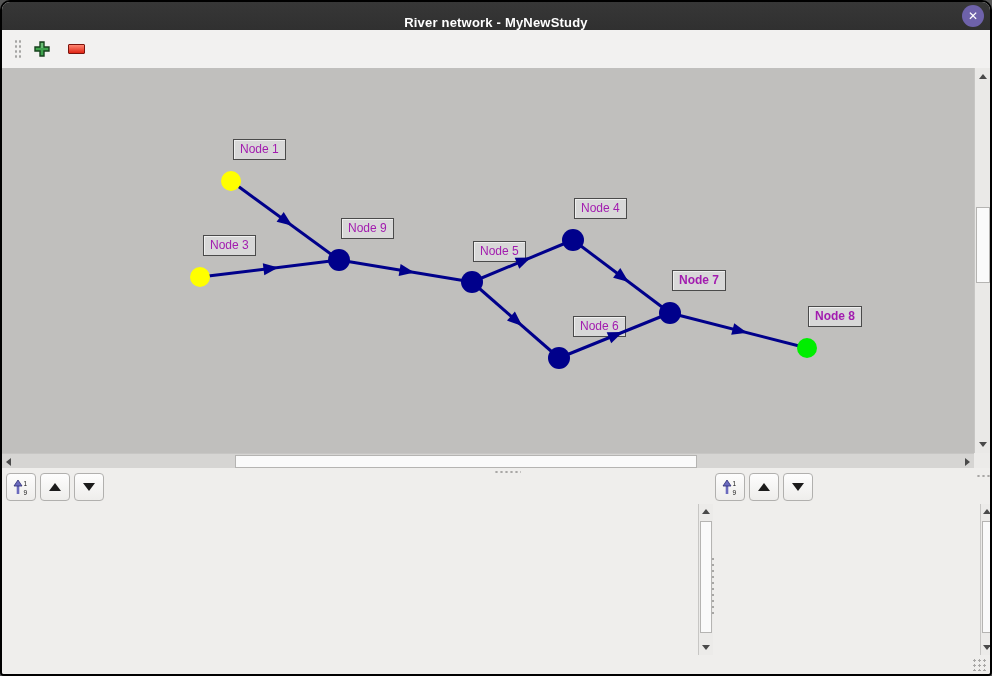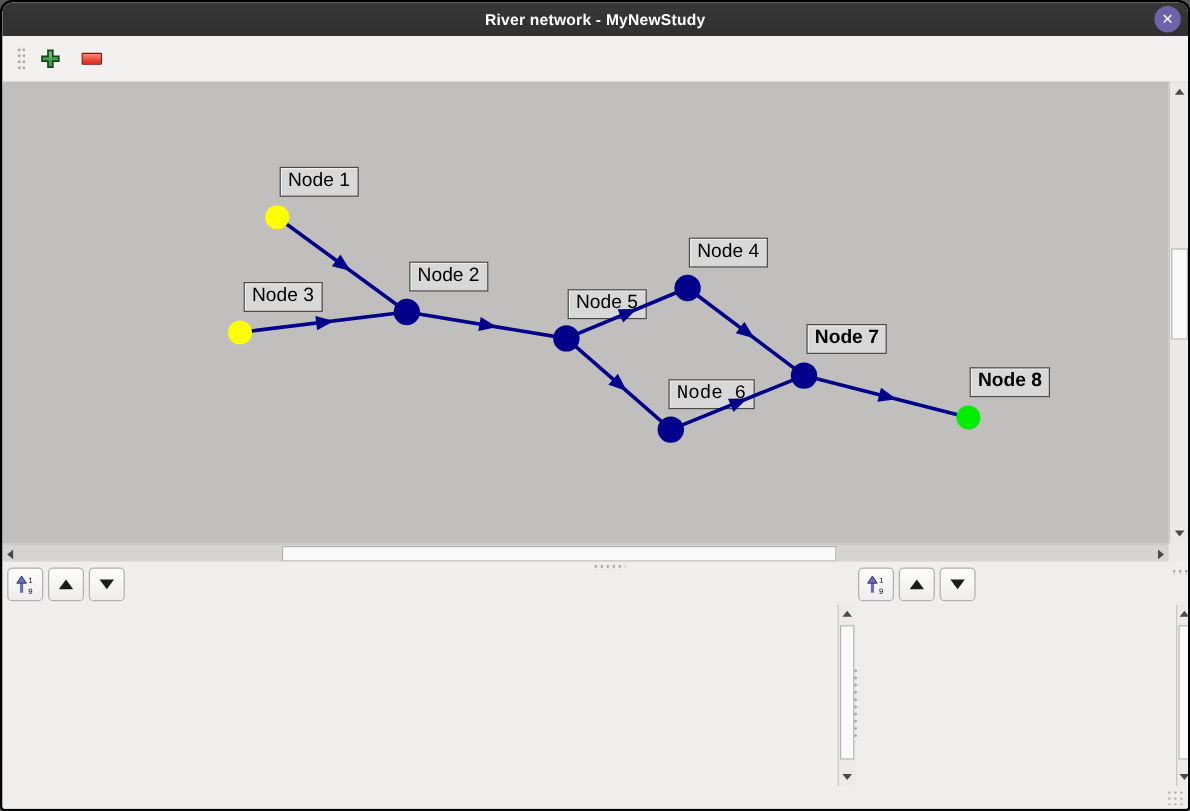--- a/index.html
+++ b/index.html
@@ -5,21 +5,21 @@
   html,body{margin:0;padding:0;background:#555;font-family:"Liberation Sans",sans-serif;}
   .window{
     position:relative;width:988px;height:672px;margin:0 auto;
     border:2px solid #000;border-radius:10px 10px 4px 4px;
     background:#efeeec;overflow:hidden;
   }
   
   .titlebar{
     position:absolute;left:0;top:0;width:100%;height:28px;
     background:linear-gradient(#3d3d3d,#323232);
-    display:flex;align-items:center;justify-content:center;
+    display:flex;align-items:flex-end;justify-content:center;
   }
   .titlebar .title{color:#fff;font-size:13px;font-weight:bold;letter-spacing:.2px;}
   .close-btn{
     position:absolute;right:6px;top:3px;width:22px;height:22px;border-radius:50%;
     background:#6e62aa;color:#fff;display:flex;align-items:center;justify-content:center;
     font-size:12px;line-height:1;cursor:default;
   }
   
   .toolbar{
     position:absolute;left:0;top:28px;width:100%;height:38px;
@@ -38,21 +38,21 @@
   }
   
   .canvas{
     position:absolute;left:0;top:66px;width:972px;height:385px;
     background:#c0bfbd;overflow:hidden;
   }
   .canvas svg{position:absolute;left:0;top:0;}
   .node-label{
     position:absolute;background:#d8d8d8;border:1px solid #4a4a4a;
     box-shadow:inset 1px 1px 0 #efefef;
-    font-size:16px;color:#000000;padding:2px 6px 3px 6px;white-space:nowrap;
+    font-size:12px;color:#a21caf;padding:2px 6px 3px 6px;white-space:nowrap;
   }
   
   .vscroll{position:absolute;background:#eae9e7;border-left:1px solid #c7c6c4;}
   .hscroll{position:absolute;background:#d6d5d3;border-top:1px solid #c7c6c4;}
   .scroll-thumb{position:absolute;background:#fafafa;border:1px solid #b5b4b2;box-sizing:border-box;}
   .sb-arrow{position:absolute;width:0;height:0;}
   .arr-up{border-left:4px solid transparent;border-right:4px solid transparent;border-bottom:5px solid #4a4a4a;}
   .arr-down{border-left:4px solid transparent;border-right:4px solid transparent;border-top:5px solid #4a4a4a;}
   .arr-left{border-top:4px solid transparent;border-bottom:4px solid transparent;border-right:5px solid #4a4a4a;}
   .arr-right{border-top:4px solid transparent;border-bottom:4px solid transparent;border-left:5px solid #4a4a4a;}
@@ -101,24 +101,24 @@
       </svg>
     </span>
     <span class="tb-btn">
       <span class="minus-glyph"></span>
     </span>
   </div>
 
   <div class="canvas" style="background: rgb(192, 191, 189);">
       <div class="node-label" style="left: 231px; top: 71px; background: rgb(216, 216, 216);">Node 1</div>
       <div class="node-label" style="left: 201px; top: 167px; background: rgb(216, 216, 216);">Node 3</div>
-      <div class="node-label" style="left: 339px; top: 150px; background: rgb(216, 216, 216);">Node 2</div>
+      <div class="node-label" style="left: 339px; top: 150px; background: rgb(216, 216, 216);">Node 9</div>
       <div class="node-label" style="left: 471px; top: 173px; background: rgb(216, 216, 216);">Node 5</div>
       <div class="node-label" style="left: 572px; top: 130px; background: rgb(216, 216, 216);">Node 4</div>
-      <div class="node-label" style="left: 555px; top: 248px; background: rgb(216, 216, 216); font-family: Liberation Mono, monospace;">Node 6</div>
+      <div class="node-label" style="left: 571px; top: 248px; background: rgb(216, 216, 216);">Node 6</div>
       <div class="node-label" style="left: 670px; top: 202px; background: rgb(216, 216, 216); font-weight: bold;">Node 7</div>
       <div class="node-label" style="left: 806px; top: 238px; background: rgb(216, 216, 216); font-weight: bold;">Node 8</div>
       <svg width="972" height="385">
         <line x1="229" y1="113" x2="337" y2="192" stroke="#00008b" stroke-width="3"></line>
         <polygon points="290.3,157.8 274.6,153.8 281.7,144.1" fill="#00008b"></polygon>
         <line x1="198" y1="209" x2="337" y2="192" stroke="#00008b" stroke-width="3"></line>
         <polygon points="276.4,199.4 262.3,207.2 260.8,195.3" fill="#00008b"></polygon>
         <line x1="337" y1="192" x2="470" y2="214" stroke="#00008b" stroke-width="3"></line>
         <polygon points="412.4,204.5 396.6,207.9 398.6,196.1" fill="#00008b"></polygon>
         <line x1="470" y1="214" x2="571" y2="172" stroke="#00008b" stroke-width="3"></line>

